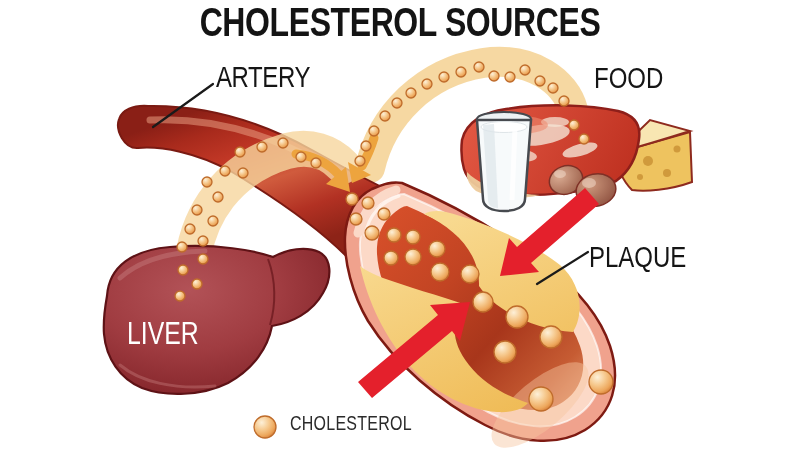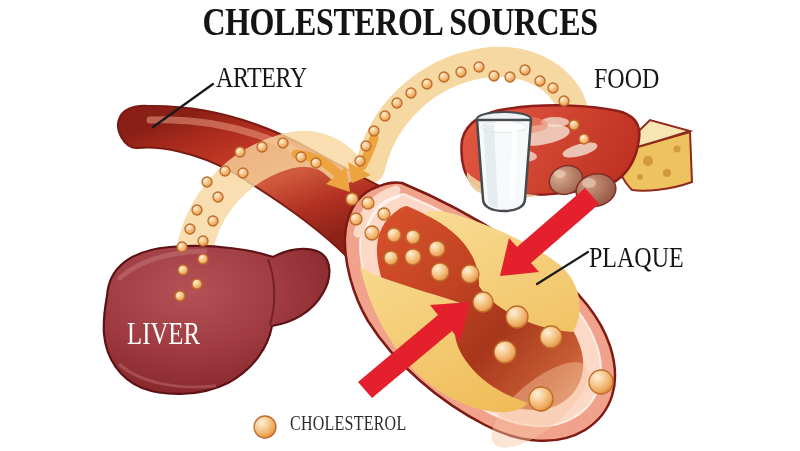--- a/index.html
+++ b/index.html
@@ -1,18 +1,18 @@
 <!DOCTYPE html>
 <html style="--background: #ffffff; --title-text: #141414; --label-text: #151515; --liver-text: #ffffff; --artery-red: #c63a28; --artery-outline: #7a1a12; --liver-red: #96343a; --wall-pink: #f0a28d; --lining-pale: #fcd9c7; --lumen-orange: #c24423; --plaque-yellow: #f3c267; --band-tan: #f6d69d; --band-arrow-orange: #eda43e; --alert-arrow-red: #e4202c; --cholesterol-ball: #f0b46d; --ball-outline: #bf6c2b;"><head>
 <meta charset="utf-8">
 <style>
   html,body{margin:0;padding:0;background:#fff;}
   .stage{
     position:relative;width:800px;height:451px;background:#fff;overflow:hidden;
-    font-family:Liberation Serif, serif;
+    font-family:Liberation Sans, sans-serif;
   }
   svg.art{position:absolute;left:0;top:0;}
   .label{
     position:absolute;white-space:nowrap;color:var(--label-text,#151515);
     transform:scaleX(.8);transform-origin:0 0;line-height:1;z-index:2;
   }
   .title{
     left:0;right:0;top:2px;text-align:center;font-size:40px;font-weight:700;
     letter-spacing:-0.5px;color:var(--title-text,#141414);
     transform:scaleX(.8);transform-origin:50% 0;

